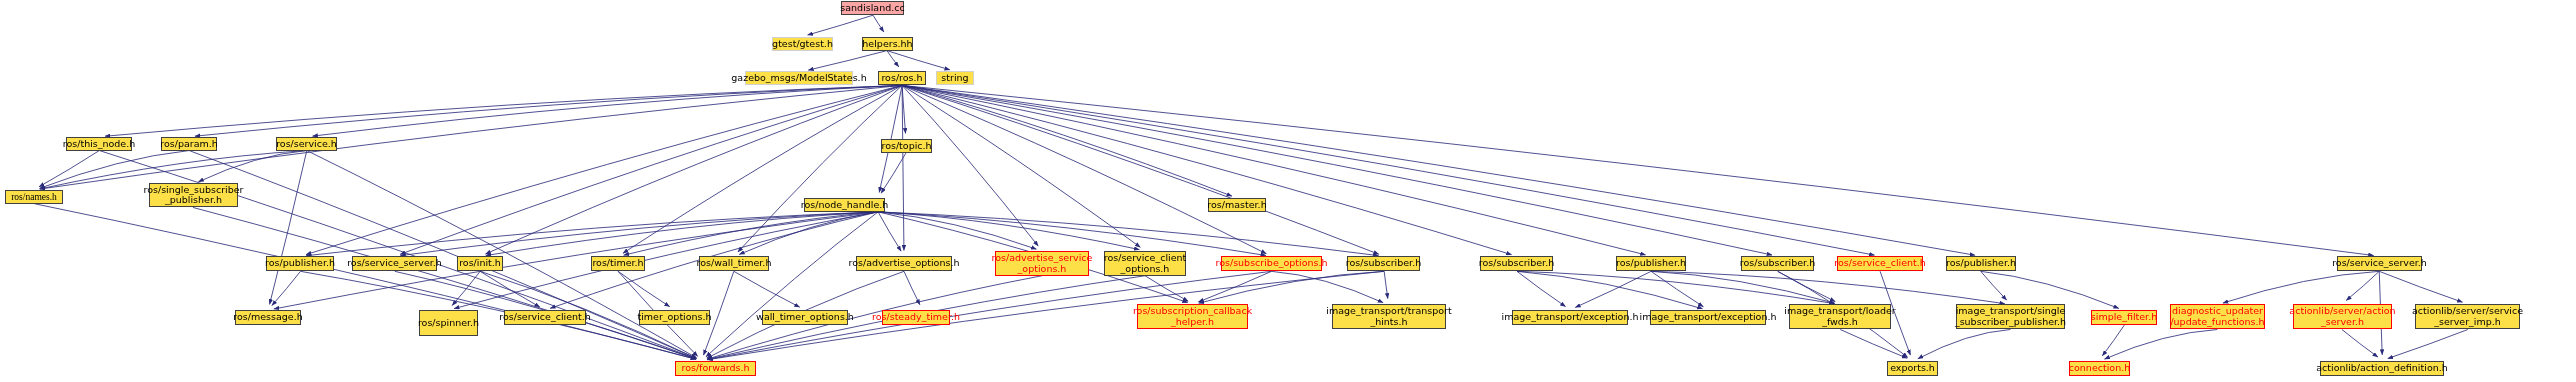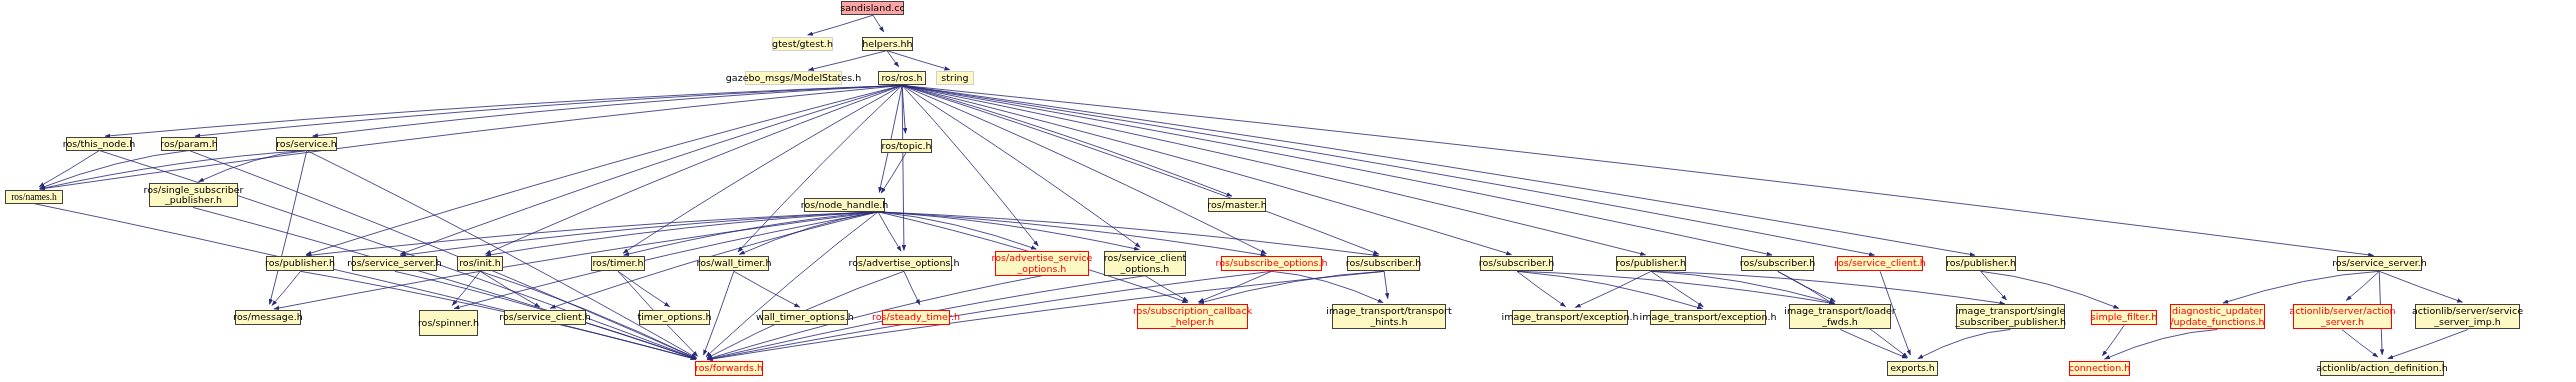--- a/index.html
+++ b/index.html
@@ -1,20 +1,20 @@
 <!DOCTYPE html>
 <html style="font-size:10px"><head>
 <meta charset="utf-8">
 <style>
   html,body{margin:0;padding:0;background:#ffffff;}
   body{font-family:"DejaVu Sans","Liberation Sans",sans-serif;}
   #canvas{position:relative;width:2576px;height:382px;background:#fff;overflow:hidden;}
   #edges{position:absolute;left:0;top:0;width:2576px;height:382px;}
   .node{position:absolute;box-sizing:border-box;display:flex;align-items:center;justify-content:center;
-        text-align:center;background:#fef9c3;border:0.6px solid #404040;
+        text-align:center;background:#fde047;border:0.6px solid #404040;
         font-size:9.5px;line-height:1.08;color:#000;white-space:pre-line;padding:0.6px 2.5px;}
   .node.red{border:0.6px solid #ff0000;color:#ff0000;}
   .node.root{background:#fca5a5;border:0.6px solid #404040;font-weight:normal;}
   .node.light{border:0.6px solid #d0d0d0;}
   .node.thick{border:0.6px solid #404040;border-bottom-width:1.9px;}
   .node.thickred{border:0.6px solid #ff0000;border-bottom-width:1.9px;color:#ff0000;}
 </style>
 </head>
 <body>
 
@@ -119,21 +119,21 @@
       <path d="M3761,429 Q3645.0899429381193,436.1042303406945 3513.8198858762385,479.20846068138906" fill="none" stroke="#2a2a7a" stroke-width="1.3" marker-end="url(#ah)"></path>
       <path d="M3761,429 Q3736.6459396428413,452.0245955690209 3708.751879285683,475.0491911380418" fill="none" stroke="#2a2a7a" stroke-width="1.3" marker-end="url(#ah)"></path>
       <path d="M3761,429 Q3822.5815862759564,453.43316061678365 3892.563172551912,477.86632123356736" fill="none" stroke="#2a2a7a" stroke-width="1.3" marker-end="url(#ah)"></path>
       <path d="M3761,429 Q3763.1905257684025,495.00282666895566 3765.681051536805,561.0056533379113" fill="none" stroke="#2a2a7a" stroke-width="1.3" marker-end="url(#ah)"></path>
       <path d="M3702,521 Q3728.5069750044395,542.7644027377739 3758.8539500088787,564.5288054755478" fill="none" stroke="#2a2a7a" stroke-width="1.3" marker-end="url(#ah)"></path>
       <path d="M3901,521 Q3841.779984495888,543.9646722940852 3774.4599689917754,566.9293445881704" fill="none" stroke="#2a2a7a" stroke-width="1.3" marker-end="url(#ah)"></path>
     </svg>
 <div class="node root" style="left: 841px; top: 1.3px; width: 63px; height: 14px;">sandisland.cc</div>
     <div class="node light" style="left: 772px; top: 37px; width: 61px; height: 14px;">gtest/gtest.h</div>
     <div class="node" style="left: 862px; top: 37px; width: 51px; height: 14px;">helpers.hh</div>
-    <div class="node light" style="left: 745px; top: 71px; width: 97px; height: 14px;">gazebo_msgs/ModelStates.h</div>
+    <div class="node light" style="left: 745px; top: 71px; width: 108px; height: 14px;">gazebo_msgs/ModelStates.h</div>
     <div class="node" style="left: 878px; top: 71px; width: 48px; height: 14px;">ros/ros.h</div>
     <div class="node light" style="left: 936px; top: 71px; width: 38px; height: 14px;">string</div>
     <div class="node" style="left: 66px; top: 137px; width: 66px; height: 14px;">ros/this_node.h</div>
     <div class="node" style="left: 161px; top: 137px; width: 56px; height: 14px;">ros/param.h</div>
     <div class="node" style="left: 276px; top: 137px; width: 61px; height: 14px;">ros/service.h</div>
     <div class="node" style="left: 881px; top: 139px; width: 51px; height: 14px;">ros/topic.h</div>
     <div class="node" style="left: 5px; top: 190px; width: 58px; height: 14px; font-family: Liberation Serif, serif;">ros/names.h</div>
     <div class="node" style="left: 149px; top: 183px; width: 89px; height: 24px;">ros/single_subscriber
 _publisher.h</div>
     <div class="node" style="left: 804px; top: 198px; width: 81px; height: 14px;">ros/node_handle.h</div>
@@ -172,18 +172,18 @@
 _fwds.h</div>
     <div class="node thick" style="left: 1956px; top: 304px; width: 109px; height: 25px;">image_transport/single
 _subscriber_publisher.h</div>
     <div class="node thickred" style="left: 2091px; top: 310px; width: 66px; height: 15px;">simple_filter.h</div>
     <div class="node red" style="left: 2170px; top: 304px; width: 95px; height: 25px;">diagnostic_updater
 /update_functions.h</div>
     <div class="node red" style="left: 2293px; top: 304px; width: 99px; height: 25px;">actionlib/server/action
 _server.h</div>
     <div class="node thick" style="left: 2415px; top: 304px; width: 105px; height: 25px;">actionlib/server/service
 _server_imp.h</div>
-    <div class="node thickred" style="left: 695px; top: 361px; width: 68px; height: 15px;">ros/forwards.h</div>
+    <div class="node thickred" style="left: 675px; top: 361px; width: 81px; height: 15px;">ros/forwards.h</div>
     <div class="node thick" style="left: 1887px; top: 361px; width: 51px; height: 15px;">exports.h</div>
     <div class="node thickred" style="left: 2069px; top: 361px; width: 61px; height: 15px;">connection.h</div>
     <div class="node thick" style="left: 2320px; top: 361px; width: 124px; height: 15px;">actionlib/action_definition.h</div>
   </div>
 
 
 </body></html>

